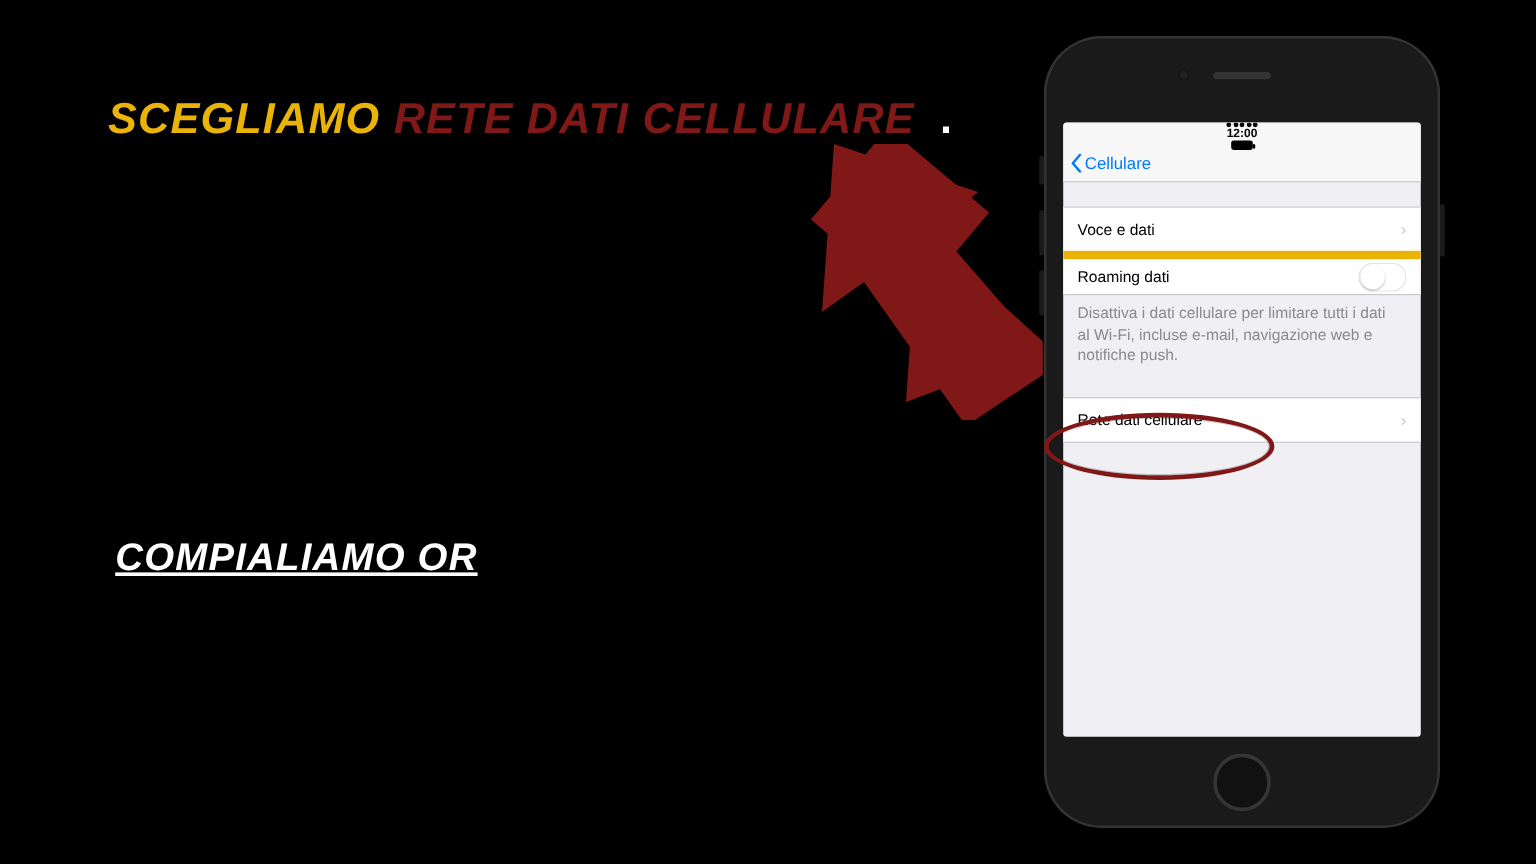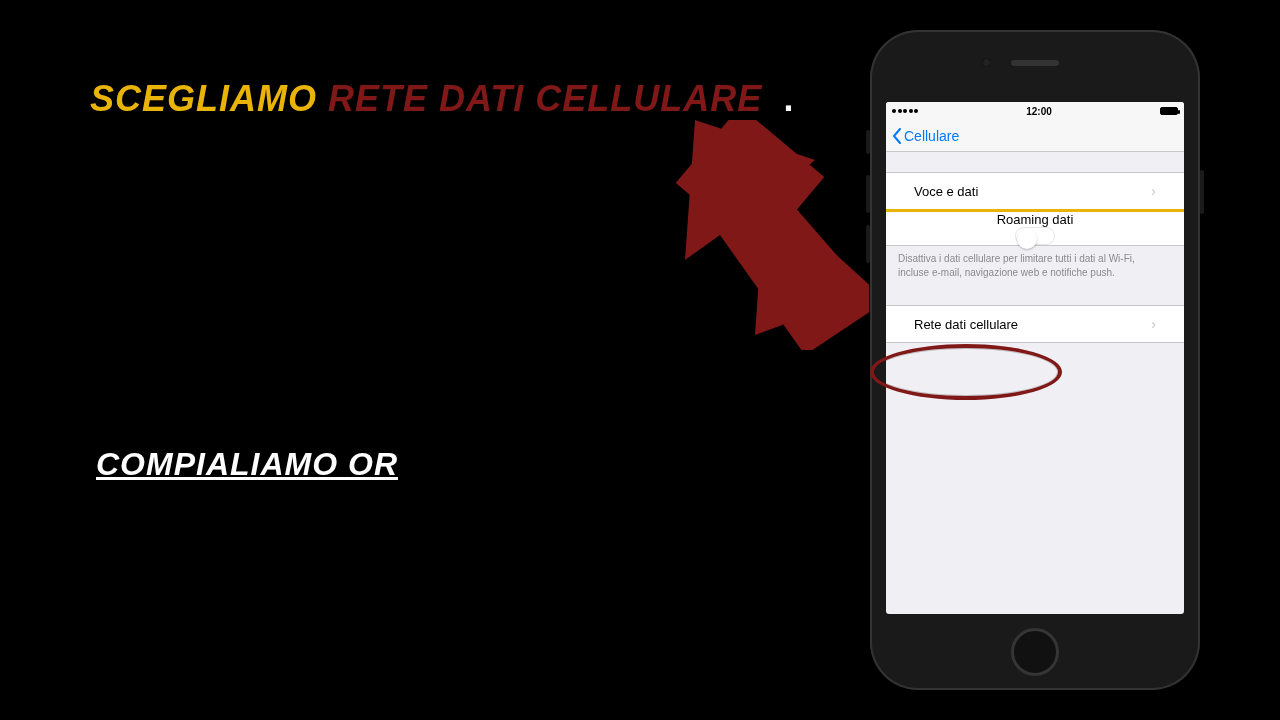--- a/index.html
+++ b/index.html
@@ -118,20 +118,21 @@
   
   .statusbar {
     height: 18px;
     background: #f7f7f8;
     display: flex;
     align-items: center;
     justify-content: space-between;
     padding: 0 6px;
     font-size: 9px;
     color: #000;
+    flex-direction: column;
   }
   .sb-left, .sb-right { display: flex; align-items: center; gap: 3px; }
   .signal-dots { display: flex; gap: 1.5px; }
   .signal-dots span {
     width: 4px; height: 4px; border-radius: 50%; background: #000;
   }
   .batt {
     width: 18px; height: 8px; border: 1px solid #000; border-radius: 2px; position: relative;
     background: #000;
   }
@@ -155,36 +156,36 @@
     font-size: 14px;
     gap: 2px;
   }
   .back svg { width: 10px; height: 16px; }
 
   
   .group { margin-top: 20px; background: #fff; border-top: 1px solid #c8c7cc; border-bottom: 1px solid #c8c7cc; }
   .group.tight { margin-top: 14px; }
   .row {
     display: flex; align-items: center; justify-content: space-between;
-    height: 36px; padding: 0 28px;
+    height: 36px; padding: 0 12px;
     font-size: 13px; color: #000;
     position: relative;
   }
-  .row + .row { border-top: 3px solid #eab308; margin-left: 0; flex-direction: column; }
+  .row + .row { border-top: 7px solid #eab308; margin-left: 0; }
   .row .chev { color: #c7c7cc; font-size: 14px; }
   .toggle {
     width: 40px; height: 24px; border-radius: 12px; background: #fff;
     border: 1.5px solid #e5e5ea; position: relative;
   }
   .toggle::after {
     content: ""; position: absolute; left: 1px; top: 1px; width: 20px; height: 20px;
     background: #fff; border-radius: 50%; box-shadow: 0 1px 2px rgba(0,0,0,.25);
   }
   .footer-note {
-    font-size: 10px; color: #8a8a8e; padding: 6px 28px 0 12px; line-height: 1.35;
+    font-size: 13px; color: #8a8a8e; padding: 6px 28px 0 12px; line-height: 1.35;
   }
 
   
   .highlight-ellipse {
     position: absolute;
     border: 4px solid #801818;
     border-radius: 50%;
     pointer-events: none;
     box-shadow: 0 0 0 1px rgba(0,0,0,.2) inset;
   }

